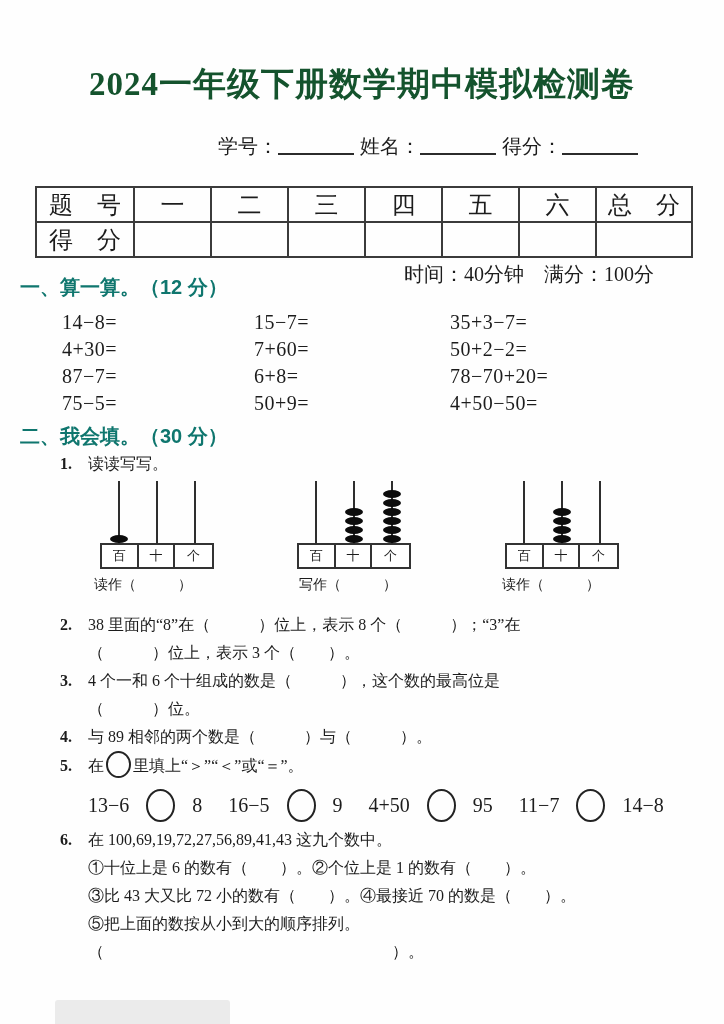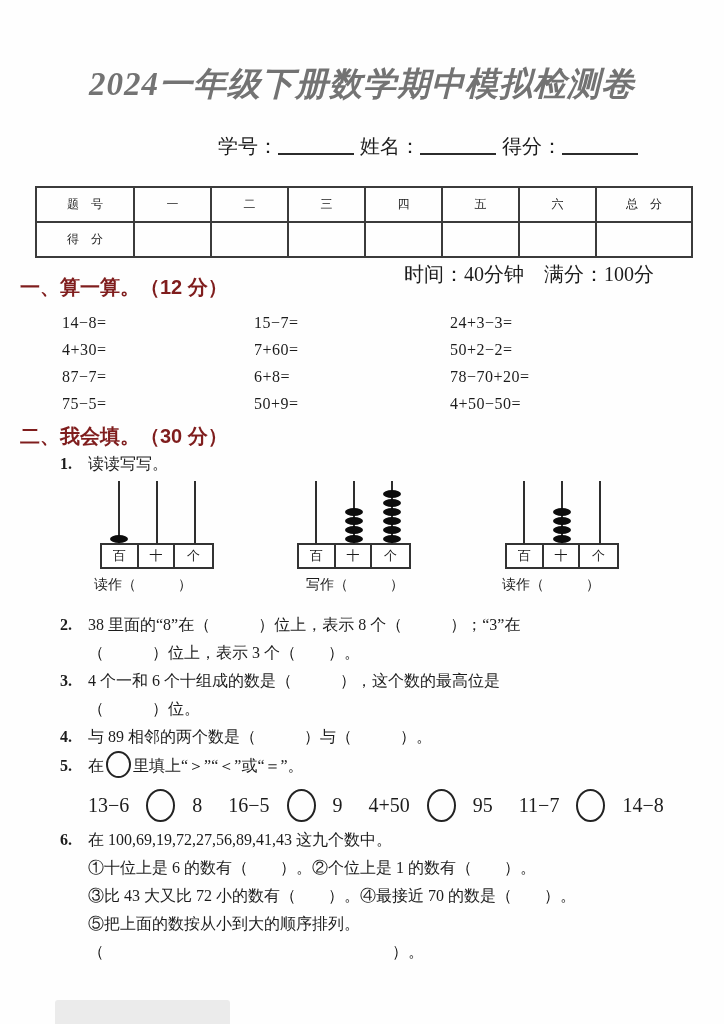--- a/index.html
+++ b/index.html
@@ -6,52 +6,52 @@
   html,body { background:#ffffff; }
   .page {
     position:relative; width:724px; height:1024px; margin:0 auto;
     background:#fefefe; overflow:hidden;
     font-family:"Liberation Serif","DejaVu Serif",serif;
     color:#1c1c1c;
   }
   
   .title {
     margin-top:62px; text-align:center;
-    font-size:33px; font-weight:bold; letter-spacing:1px; color:#737373;font-style:italic;
+    font-size:33px; font-weight:bold; letter-spacing:1px; color:#14532d;
   }
   .student-row {
     margin-top:26px; padding-left:198px;
     font-size:20px; white-space:nowrap;margin-left:20px;
   }
   .blank {
     display:inline-block; width:76px; height:20px;
     border-bottom:2px solid #2b2b2b; margin-right:6px; vertical-align:-2px;
   }
   
   table.score-table {
     border-collapse:collapse; margin:26px 0 0 35px;
-    font-size:12px; table-layout:fixed; width:656px;
+    font-size:24px; table-layout:fixed; width:656px;
   }
   table.score-table td {
     border:2px solid #3b3b3b; height:35px; text-align:center; vertical-align:middle;
   }
   .meta {
     margin-top:3px; padding-right:70px; text-align:right; font-size:20px;
   }
   
   .sec-head {
     margin:-14px 0 0 20px;
     font-family:"Liberation Sans","DejaVu Sans",sans-serif;
-    font-weight:bold; font-size:20px; color:#7f1d1d;
+    font-weight:bold; font-size:20px; color:#0f766e;
   }
   .sec-head.two { margin-top:6px; }
   
   .calc-grid {
     display:grid; grid-template-columns:192px 196px 1fr;
-    margin:8px 0 0 62px; font-size:16px; line-height:27px; letter-spacing:0.5px;
+    margin:8px 0 0 62px; font-size:20px; line-height:27px; letter-spacing:0.5px;
   }
   
   .q { margin-left:60px; font-size:16px; line-height:28px; white-space:nowrap; }
   .q .qnum { display:inline-block; width:28px; font-weight:bold; }
   .q.cont { margin-left:88px; }
   
   .abacus-area { position:relative; height:130px; margin-top:3px; }
   .abacus { position:absolute; top:0; width:114px; }
   .rods { position:relative; height:62px; display:flex; }
   .rod-slot { position:relative; width:38px; }
@@ -140,21 +140,21 @@
   </tbody>
     </table>
 
   <div class="meta">时间：40分钟　满分：100分</div>
 
   <div class="sec-head">一、算一算。（12 分）</div>
 
   <div class="calc-grid">
     <span>14−8=</span>
     <span>15−7=</span>
-    <span>24+3−3=</span>
+    <span>35+3−7=</span>
     <span>4+30=</span>
     <span>7+60=</span>
     <span>50+2−2=</span>
     <span>87−7=</span>
     <span>6+8=</span>
     <span>78−70+20=</span>
     <span>75−5=</span>
     <span>50+9=</span>
     <span>4+50−50=</span>
   </div>
@@ -246,21 +246,21 @@
           </div>
       </div>
       <div class="placebox">
         <div class="pcell">百</div>
         <div class="pcell">十</div>
         <div class="pcell last">个</div>
       </div>
     </div>
 
     <div class="abacus-caption" style="left:94px">读作（　　　）</div>
-    <div class="abacus-caption" style="left:306px">写作（　　　）</div>
+    <div class="abacus-caption" style="left:299px">写作（　　　）</div>
     <div class="abacus-caption" style="left:502px">读作（　　　）</div>
   </div>
 
   <div class="q">
     <span class="qnum">2.</span><span>38 里面的“8”在（　　　）位上，表示 8 个（　　　）；“3”在</span>
   </div>
   <div class="q cont">
     <span>（　　　）位上，表示 3 个（　　）。</span>
   </div>
 

